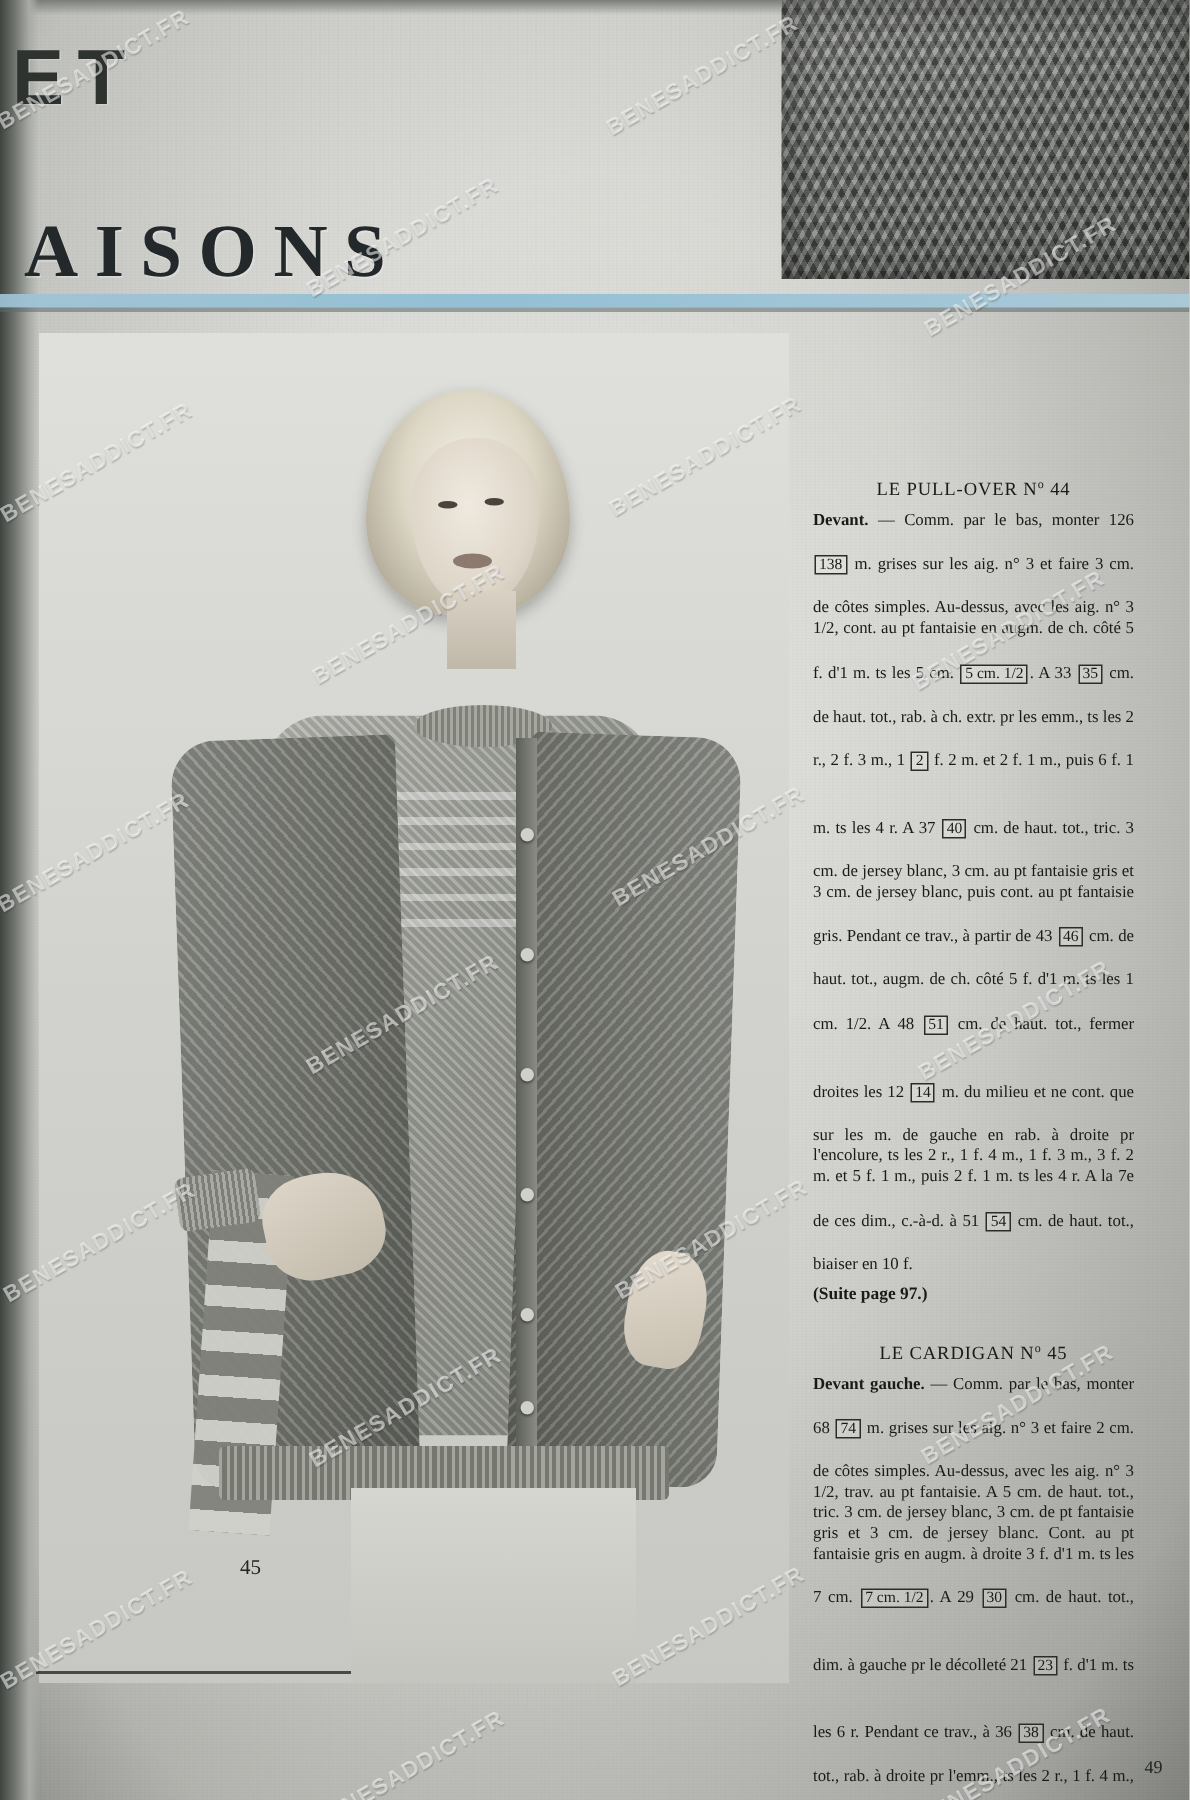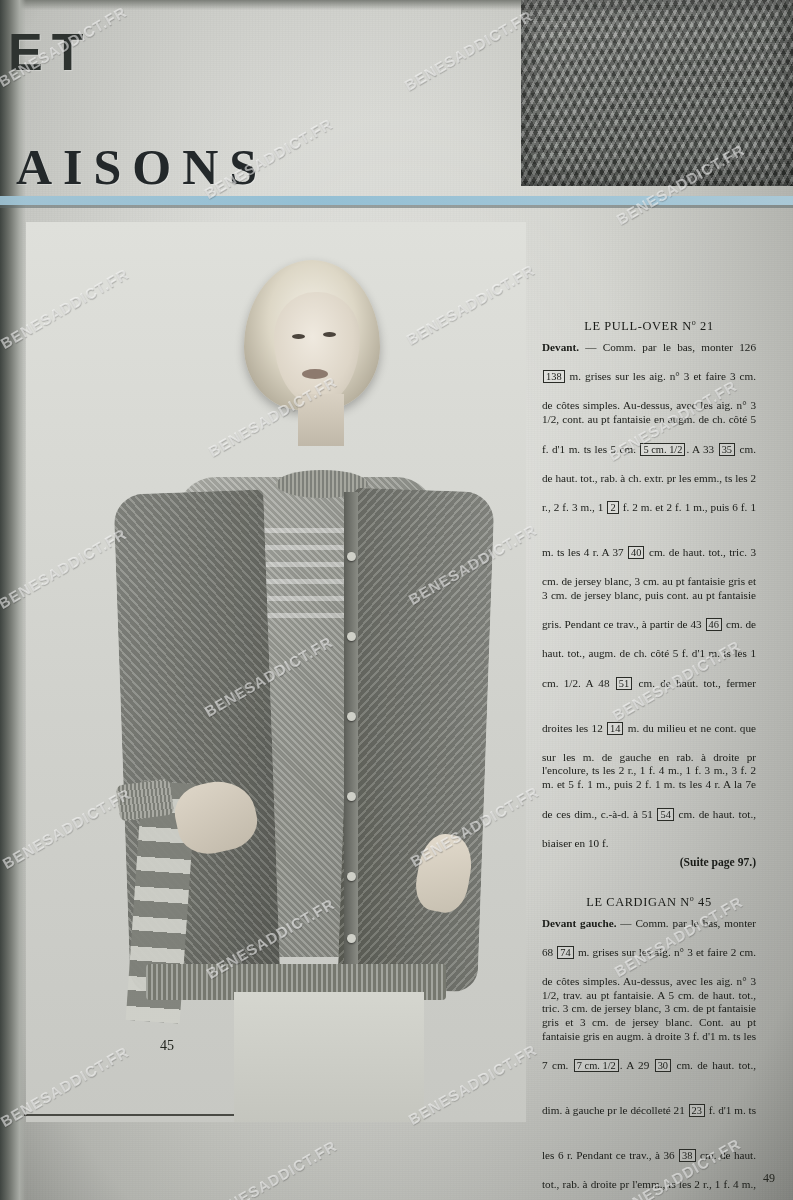--- a/index.html
+++ b/index.html
@@ -272,21 +272,21 @@
   .boxed {
     display: inline-block;
     border: 1px solid #2a2c27;
     padding: 0 2px;
     line-height: 11px;
     font-size: 10.4px;
     margin: 16px 1px;
     background: rgba(255,255,255,0.18);
   }
   .suite {
-    text-align: right;
+    text-align: left;
     font-weight: bold;
     margin-top: 6px;
     font-size: 11.6px;
   }
   .gap { height: 22px; }
   .page-num {
     position: absolute;
     right: 18px; bottom: 14px;
     font-size: 12px;
     color: #23251f;
@@ -356,21 +356,21 @@
     <div class="ph-hand"></div>
     <div class="ph-hem"></div>
     <div class="ph-skirt"></div>
   </div>
   <div class="photo-caption">45</div>
   <div class="bottom-rule"></div>
 
   <div class="col">
 
     <h2 class="sec-head">
-      <span>LE PULL-OVER N</span><span class="sup">o</span><span> 21</span>
+      <span>LE PULL-OVER N</span><span class="sup">o</span><span> 44</span>
     </h2>
 
     <p class="para">
       <b>Devant. </b><span>— Comm. par le bas, monter 126 <span class="boxed">138</span> m. grises sur les aig. n° 3 et faire 3 cm. de côtes simples. Au-dessus, avec les aig. n° 3 1/2, cont. au pt fantaisie en augm. de ch. côté 5 f. d'1 m. ts les 5 cm. <span class="boxed">5 cm. 1/2</span>. A 33 <span class="boxed">35</span> cm. de haut. tot., rab. à ch. extr. pr les emm., ts les 2 r., 2 f. 3 m., 1 <span class="boxed">2</span> f. 2 m. et 2 f. 1 m., puis 6 f. 1 m. ts les 4 r. A 37 <span class="boxed">40</span> cm. de haut. tot., tric. 3 cm. de jersey blanc, 3 cm. au pt fantaisie gris et 3 cm. de jersey blanc, puis cont. au pt fantaisie gris. Pendant ce trav., à partir de 43 <span class="boxed">46</span> cm. de haut. tot., augm. de ch. côté 5 f. d'1 m. ts les 1 cm. 1/2. A 48 <span class="boxed">51</span> cm. de haut. tot., fermer droites les 12 <span class="boxed">14</span> m. du milieu et ne cont. que sur les m. de gauche en rab. à droite pr l'encolure, ts les 2 r., 1 f. 4 m., 1 f. 3 m., 3 f. 2 m. et 5 f. 1 m., puis 2 f. 1 m. ts les 4 r. A la 7e de ces dim., c.-à-d. à 51 <span class="boxed">54</span> cm. de haut. tot., biaiser en 10 f.</span>
     </p>
     <div class="suite">(Suite page 97.)</div>
 
     <div class="gap"></div>
 
     <h2 class="sec-head">

